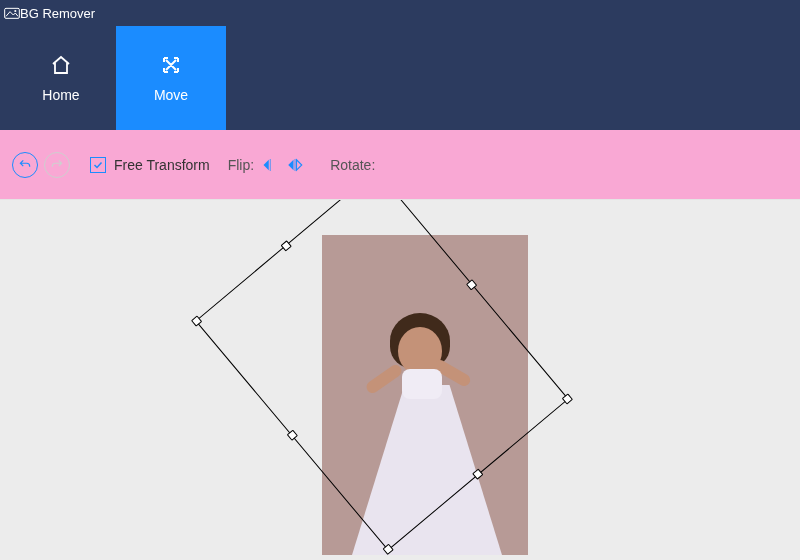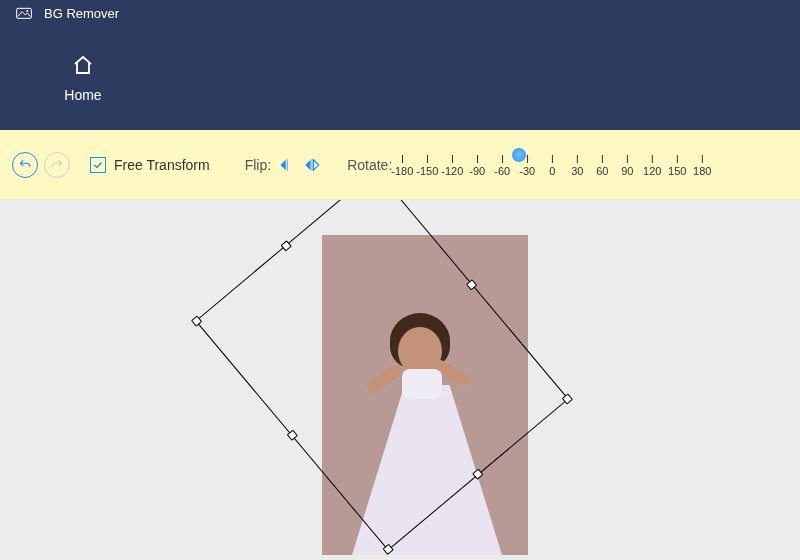--- a/index.html
+++ b/index.html
@@ -1,29 +1,29 @@
 <!DOCTYPE html>
 <html><head>
 <meta charset="utf-8">
 <style>
   * { box-sizing: border-box; margin: 0; padding: 0; }
   html, body { width: 800px; height: 560px; overflow: hidden; font-family: Arial, sans-serif; }
   body { display: flex; flex-direction: column; background: #fff; }
 
-  .titlebar { height: 26px; background: #2c3b5f; display: flex; align-items: center; padding-left: 16px; gap: 12px; }
+  .titlebar { height: 26px; background: #2c3b5f; display: flex; align-items: center; padding-left: 4px; gap: 0; }
   .titlebar .logo { width: 16px; height: 14px; position: relative; }
   .titlebar .logo svg { width: 16px; height: 14px; display: block; }
   .titlebar .title { color: #fff; font-size: 13px; font-weight: 500; }
 
-  .nav { height: 104px; background: #2c3b5f; display: flex; align-items: stretch; padding: 0 28px; }
+  .nav { height: 104px; background: #2c3b5f; display: flex; align-items: stretch; padding: 0 6px; }
   .nav-item { width: 110px; display: flex; flex-direction: column; align-items: center; justify-content: center; gap: 10px; color: #fff; font-size: 14px; cursor: pointer; }
   .nav-item.active { background: #1b8cff; }
   .nav-icon { width: 24px; height: 24px; display: flex; align-items: center; justify-content: center; }
 
-  .toolbar { height: 70px; background: #fef9c3; display: flex; align-items: center; padding: 10px 12px; gap: 6px; font-size: 14px; color: #333; border-bottom: 1px solid #e5e5e5; }
+  .toolbar { height: 70px; background: #f9a8d4; display: flex; align-items: center; padding: 10px 12px; gap: 6px; font-size: 14px; color: #333; border-bottom: 1px solid #e5e5e5; }
   .tb-icon-btn { width: 26px; height: 26px; border: 1.5px solid #1b8cff; border-radius: 50%; display: flex; align-items: center; justify-content: center; cursor: pointer; }
   .tb-icon-btn.disabled { border-color: #cfcfcf; cursor: default; }
   .checkbox { width: 16px; height: 16px; border: 1.5px solid #1b8cff; display: inline-flex; align-items: center; justify-content: center; color: #1b8cff; cursor: pointer; }
   .ft-wrap { display: flex; align-items: center; gap: 8px; }
   .flip-wrap { display: flex; align-items: center; gap: 6px; }
   .flip-wrap .lbl { margin-right: 2px; color: #555; }
   .flip-btn { width: 18px; height: 18px; cursor: pointer; display: inline-flex; align-items: center; justify-content: center; }
 
   .rotate-wrap { display: flex; align-items: center; gap: 10px; margin-left: 20px; }
   .rotate-wrap .lbl { color: #555; }
@@ -62,20 +62,28 @@
 
 <div class="nav">
   <div class="nav-item">
     <span class="nav-icon">
       <svg width="24" height="24" viewBox="0 0 24 24" fill="none" stroke="#fff" stroke-width="1.8">
           <path d="M4 11 L12 4 L20 11 M6 10 V20 H18 V10"></path>
         </svg>
     </span>
     <span>Home</span>
   </div>
+  <div class="nav-item active">
+    <span class="nav-icon">
+      <svg width="24" height="24" viewBox="0 0 24 24" fill="none" stroke="#fff" stroke-width="2">
+          <path d="M5 5 L9 5 M5 5 L5 9 M19 5 L15 5 M19 5 L19 9 M5 19 L9 19 M5 19 L5 15 M19 19 L15 19 M19 19 L19 15 M7 7 L17 17 M17 7 L7 17"></path>
+        </svg>
+    </span>
+    <span>Move</span>
+  </div>
 </div>
 
 <div class="toolbar">
   <div class="tb-icon-btn">
     <svg width="14" height="14" viewBox="0 0 24 24" fill="none" stroke="#1b8cff" stroke-width="2">
         <path d="M9 14 L4 9 L9 4 M4 9 H15 A5 5 0 0 1 20 14 V15"></path>
       </svg>
   </div>
   <div class="tb-icon-btn disabled">
     <svg width="14" height="14" viewBox="0 0 24 24" fill="none" stroke="#cfcfcf" stroke-width="2">
@@ -85,57 +93,39 @@
 
   <div class="ft-wrap" style="margin-left:14px;">
     <span class="checkbox">
       <svg width="12" height="12" viewBox="0 0 24 24" fill="none" stroke="#1b8cff" stroke-width="3">
           <path d="M5 12 L10 17 L19 7"></path>
         </svg>
     </span>
     <span>Free Transform</span>
   </div>
 
-  <div class="flip-wrap" style="margin-left:29px;">
+  <div class="flip-wrap" style="margin-left:12px;">
     <span class="lbl">Flip:</span>
     <span class="flip-btn">
       <svg width="18" height="16" viewBox="0 0 24 20">
           <path d="M11 2 V18" stroke="#1b8cff" stroke-width="1"></path>
           <path d="M9 3 L2 10 L9 17 Z" fill="#1b8cff"></path>
         </svg>
     </span>
     <span class="flip-btn">
       <svg width="18" height="16" viewBox="0 0 24 20">
           <path d="M12 2 V18" stroke="#1b8cff" stroke-width="1"></path>
           <path d="M14 3 L21 10 L14 17 Z" fill="none" stroke="#1b8cff" stroke-width="1.5"></path>
           <path d="M10 3 L3 10 L10 17 Z" fill="#1b8cff"></path>
         </svg>
     </span>
   </div>
 
   <div class="rotate-wrap">
     <span class="lbl">Rotate:</span>
-    <div class="slider">
-      <div class="slider-track" id="slider-track" style="width: 300px;">
-          <div class="tick" style="left: 0px;">-180</div>
-          <div class="tick" style="left: 25px;">-150</div>
-          <div class="tick" style="left: 50px;">-120</div>
-          <div class="tick" style="left: 75px;">-90</div>
-          <div class="tick" style="left: 100px;">-60</div>
-          <div class="tick" style="left: 125px;">-30</div>
-          <div class="tick" style="left: 150px;">0</div>
-          <div class="tick" style="left: 175px;">30</div>
-          <div class="tick" style="left: 200px;">60</div>
-          <div class="tick" style="left: 225px;">90</div>
-          <div class="tick" style="left: 250px;">120</div>
-          <div class="tick" style="left: 275px;">150</div>
-          <div class="tick" style="left: 300px;">180</div>
-          <div class="slider-ind" style="left: 116.667px;"></div>
-        </div>
-    </div>
   </div>
 </div>
 
 <div class="canvas">
   <div class="canvas-inner" id="canvas-inner">
     <div class="img-bg" id="img-bg" style="left: 322px; top: 35px; width: 206px; height: 320px; background: rgb(183, 154, 150);">
 
       <div class="figure" id="figure" style="left:0;top:0;width:100%;height:100%;">
         <div class="fig-hair" style="left:68px;top:78px;width:60px;height:56px;"></div>
         <div class="fig-head" style="left:76px;top:92px;width:44px;height:48px;"></div>

